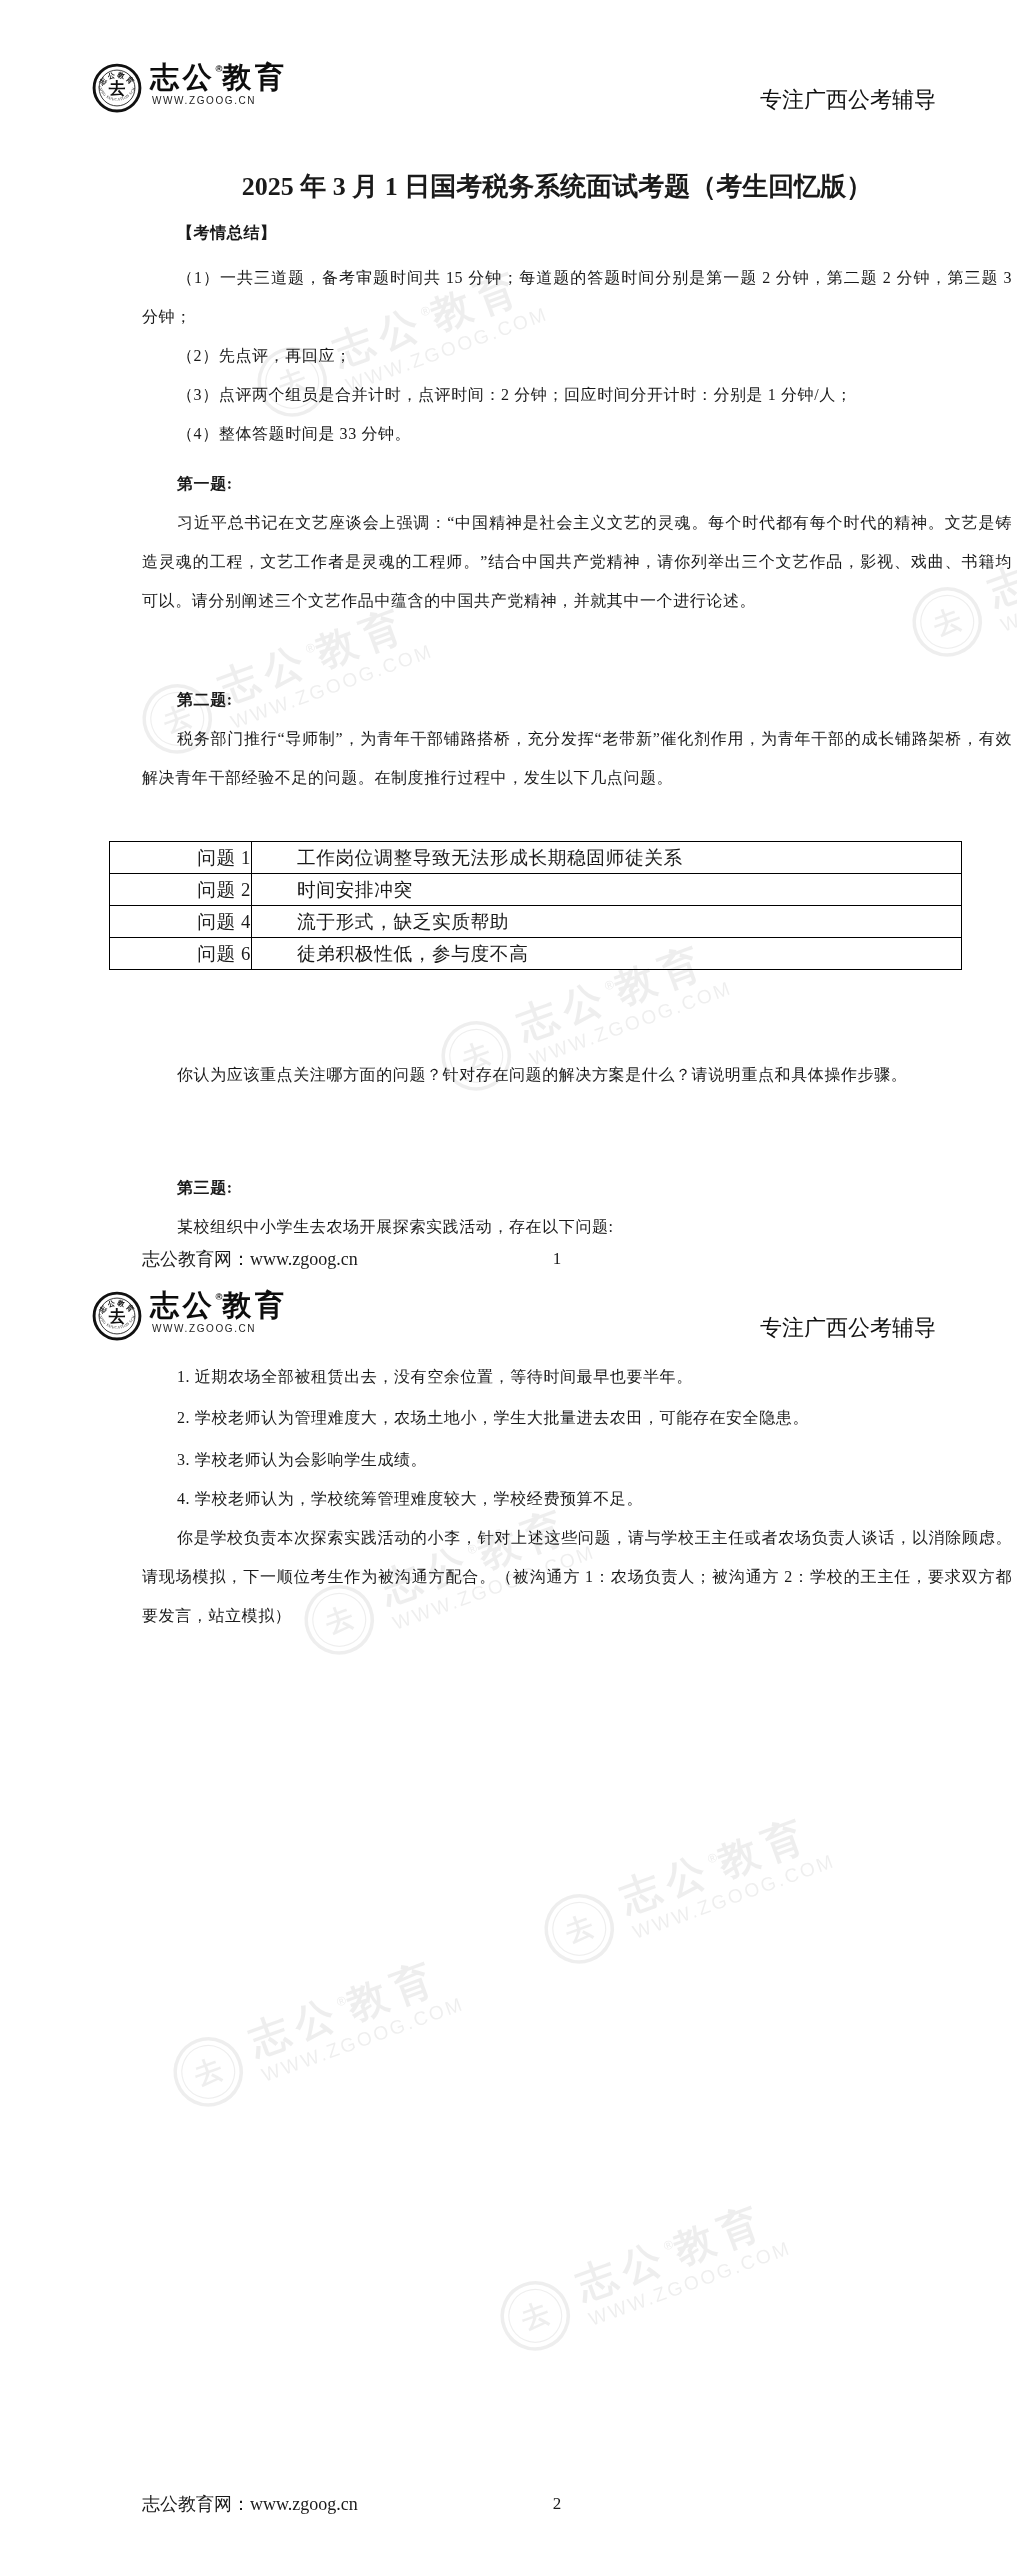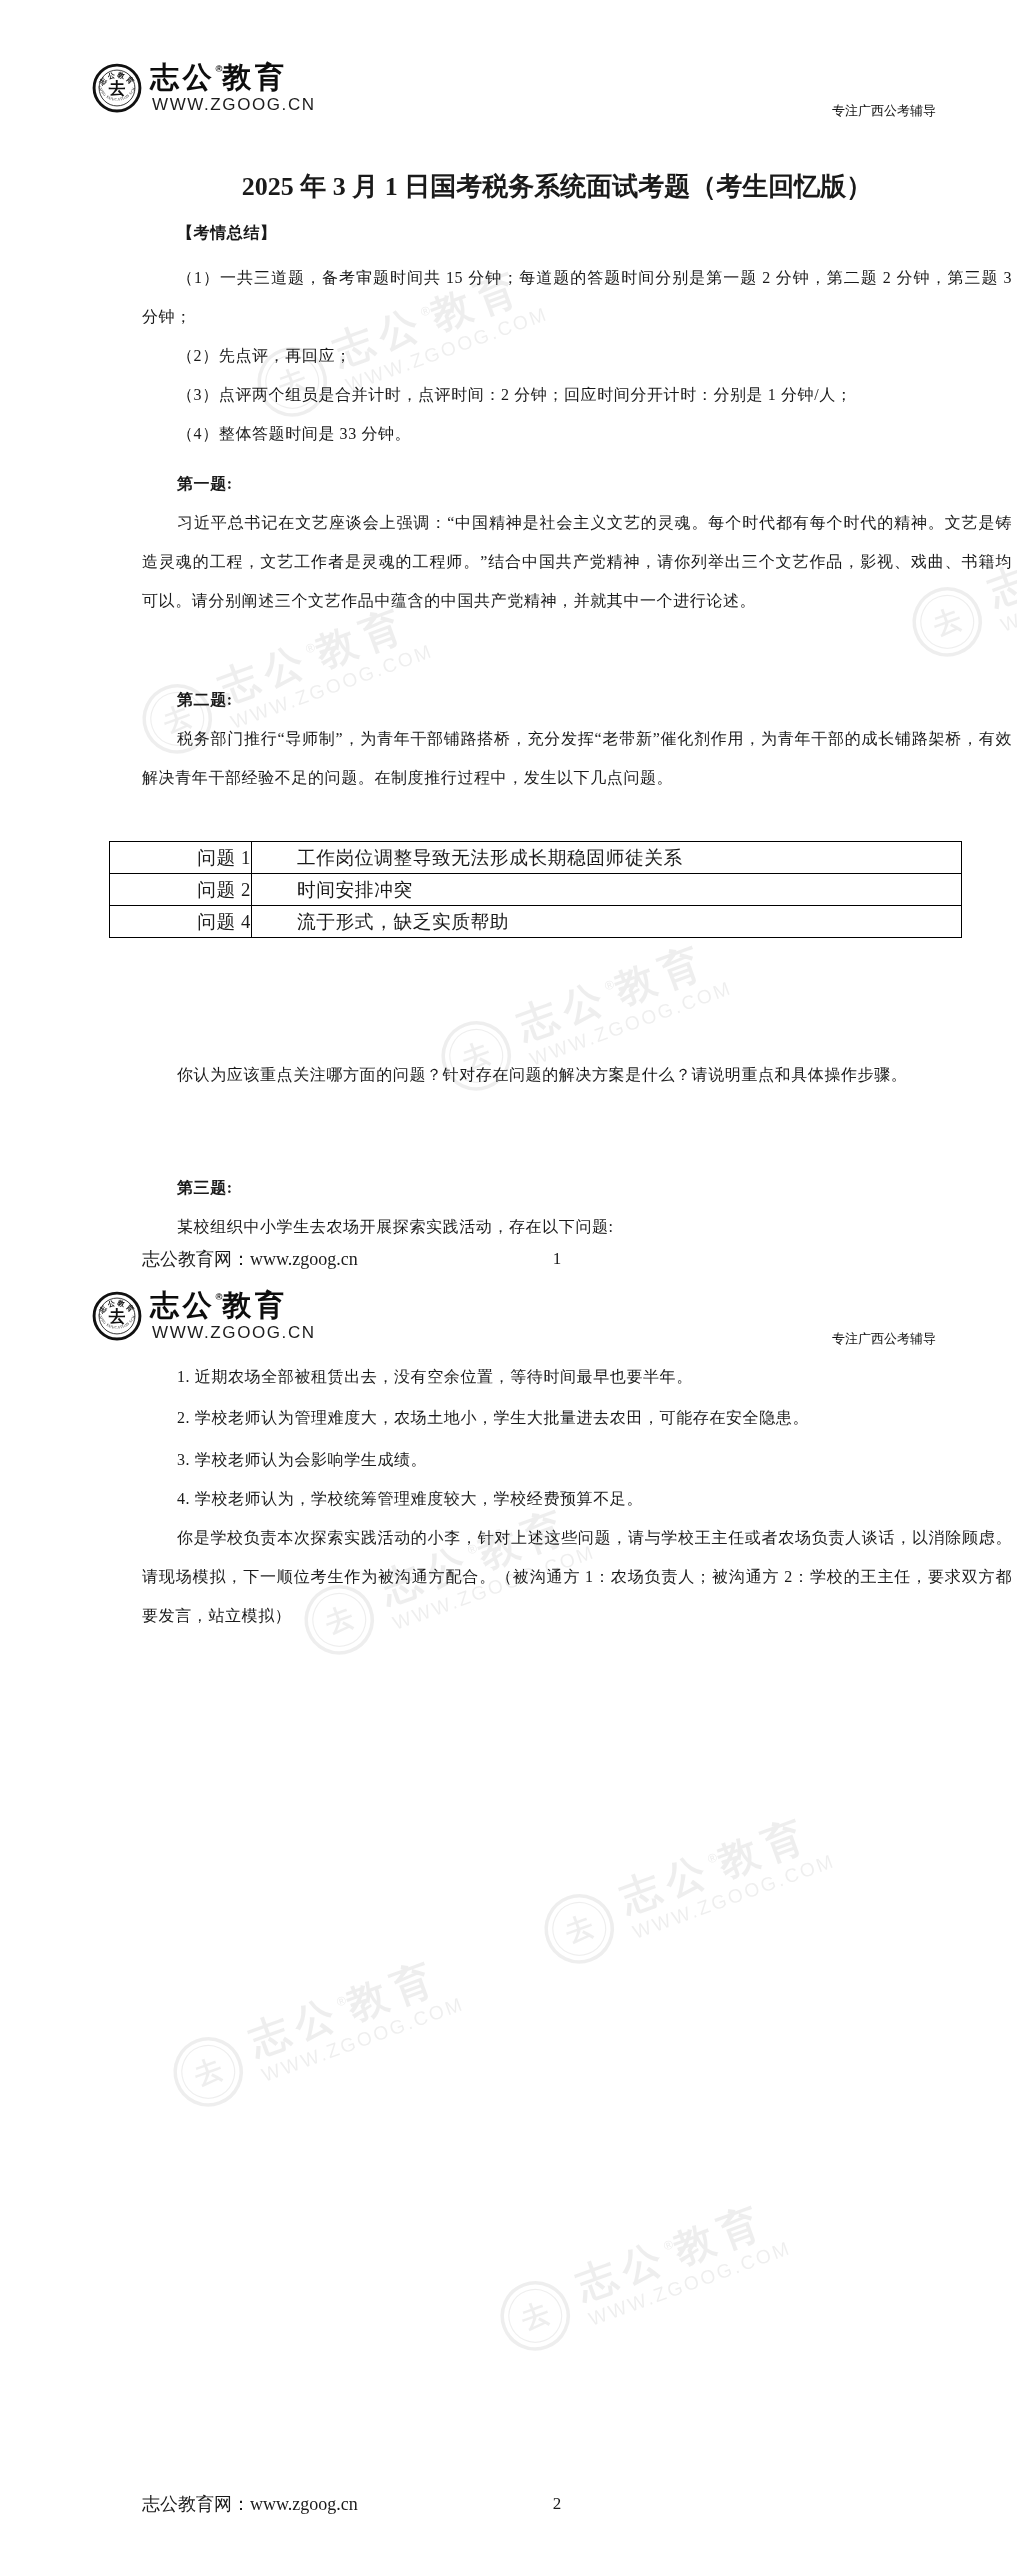--- a/index.html
+++ b/index.html
@@ -22,22 +22,22 @@
   .wm-reg{font-size:12.5px;vertical-align:17.5px;letter-spacing:0;}
   .wm-url{font-family:"Liberation Sans","DejaVu Sans",sans-serif;font-size:19.3px;
     letter-spacing:2.5px;margin-top:5px;}
   
   .doc-header{position:absolute;left:0;width:1018px;height:75px;z-index:2;}
   .seal{position:absolute;left:92px;top:0;width:50px;height:50px;color:#111;}
   .brand{position:absolute;left:150px;top:-1.2px;font-family:"Liberation Sans","DejaVu Sans",sans-serif;
     font-weight:bold;font-size:29px;letter-spacing:3.7px;color:#0d0d0d;line-height:1.1;}
   .brand .reg{font-size:9.4px;vertical-align:15px;letter-spacing:0;}
   .brand-url{position:absolute;left:152px;top:32px;font-family:"Liberation Sans","DejaVu Sans",sans-serif;
-    font-size:17px;letter-spacing:1.6px;color:#1c1c1c;}
-  .slogan{position:absolute;right:82px;top:39px;font-size:13px;color:#111;text-align:right;}
+    font-size:10px;letter-spacing:1.6px;color:#1c1c1c;}
+  .slogan{position:absolute;right:82px;top:22px;font-size:22px;color:#111;text-align:right;}
   
   .title{left:0;width:1018px;text-align:center;font-size:26px;font-weight:bold;line-height:40px;}
   .para{left:94px;width:870px;font-size:16px;line-height:39px;text-align:justify;letter-spacing:0.6px;}
   .para p{margin:0;text-indent:35px;}
   .bold{font-weight:bold;}
   
   .qtable{position:absolute;left:109px;top:841px;width:853px;border-collapse:collapse;
     z-index:2;background:transparent;}
   .qtable td{border:1.2px solid #000;height:31px;font-size:18.7px;letter-spacing:0.6px;
     vertical-align:middle;padding:0;}
@@ -193,20 +193,24 @@
         <td class="val">工作岗位调整导致无法形成长期稳固师徒关系</td>
       </tr>
     <tr>
         <td class="lbl">问题 2</td>
         <td class="val">时间安排冲突</td>
       </tr>
     <tr>
         <td class="lbl">问题 4</td>
         <td class="val">流于形式，缺乏实质帮助</td>
       </tr>
+    <tr>
+        <td class="lbl">问题 6</td>
+        <td class="val">徒弟积极性低，参与度不高</td>
+      </tr>
   </tbody>
 </table>
 
 <div class="abs content para" style="top:1055px">
   <p>你认为应该重点关注哪方面的问题？针对存在问题的解决方案是什么？请说明重点和具体操作步骤。</p>
 </div>
 
 <div class="abs content para bold" style="top:1168px">
   <p>第三题:</p>
 </div>

